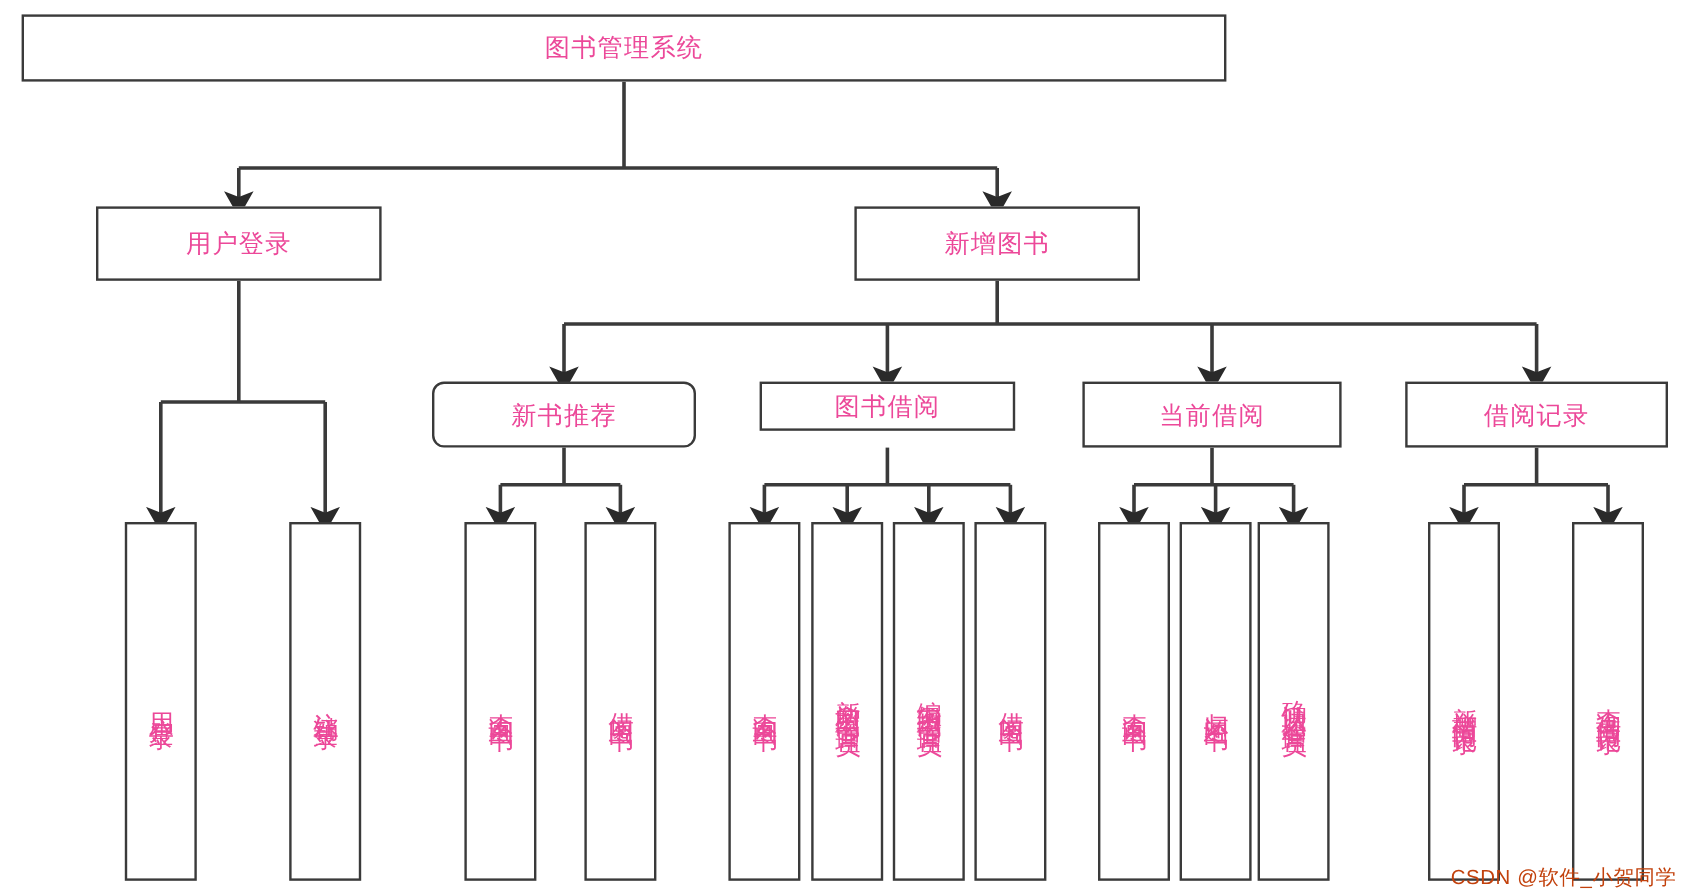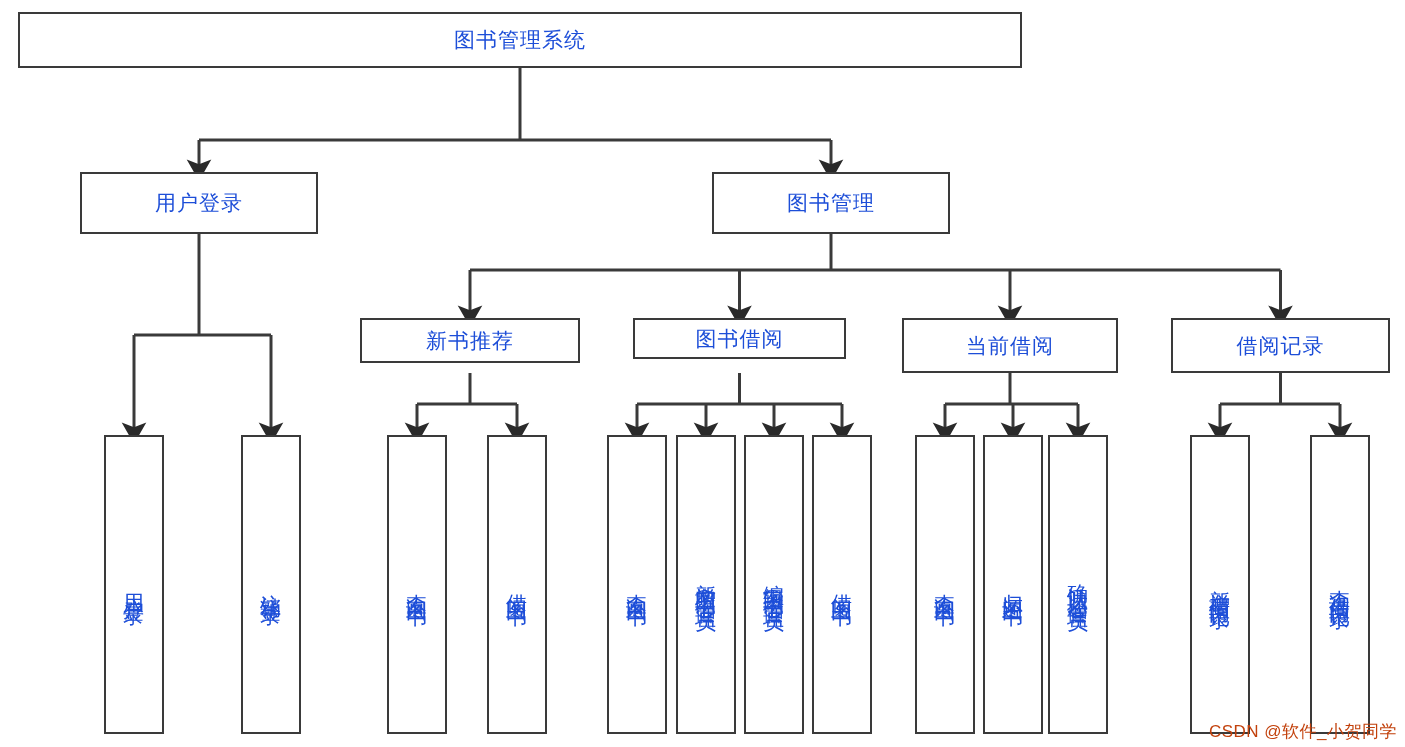--- a/index.html
+++ b/index.html
@@ -28,21 +28,21 @@
     pointer-events: none;
   }
   .node {
     position: absolute;
     box-sizing: border-box;
     background: #ffffff;
     border: 2.5px solid #3a3a3a;
     display: flex;
     align-items: center;
     justify-content: center;
-    color: #1d4ed8;
+    color: #ec4899;
   }
   .node.horizontal {
     font-size: 21px;
     letter-spacing: 1px;
   }
   .node.vertical {
     font-size: 21px;
   }
   .node.vertical .vtext {
     writing-mode: vertical-rl;
@@ -116,24 +116,24 @@
   </svg>
 
   <div class="node horizontal" style="left: 18px; top: 12px; width: 1004px; height: 56px;">
     <span class="htext">图书管理系统</span>
   </div>
 
   <div class="node horizontal" style="left: 80px; top: 172px; width: 238px; height: 62px;">
     <span class="htext">用户登录</span>
   </div>
   <div class="node horizontal" style="left: 712px; top: 172px; width: 238px; height: 62px;">
-    <span class="htext">图书管理</span>
+    <span class="htext">新增图书</span>
   </div>
 
-  <div class="node horizontal" style="left: 360px; top: 318px; width: 220px; height: 45px;">
+  <div class="node horizontal" style="left: 360px; top: 318px; width: 220px; height: 55px; border-radius: 10px;">
     <span class="htext">新书推荐</span>
   </div>
   <div class="node horizontal" style="left: 633px; top: 318px; width: 213px; height: 41px;">
     <span class="htext">图书借阅</span>
   </div>
   <div class="node horizontal" style="left: 902px; top: 318px; width: 216px; height: 55px;">
     <span class="htext">当前借阅</span>
   </div>
   <div class="node horizontal" style="left: 1171px; top: 318px; width: 219px; height: 55px;">
     <span class="htext">借阅记录</span>

